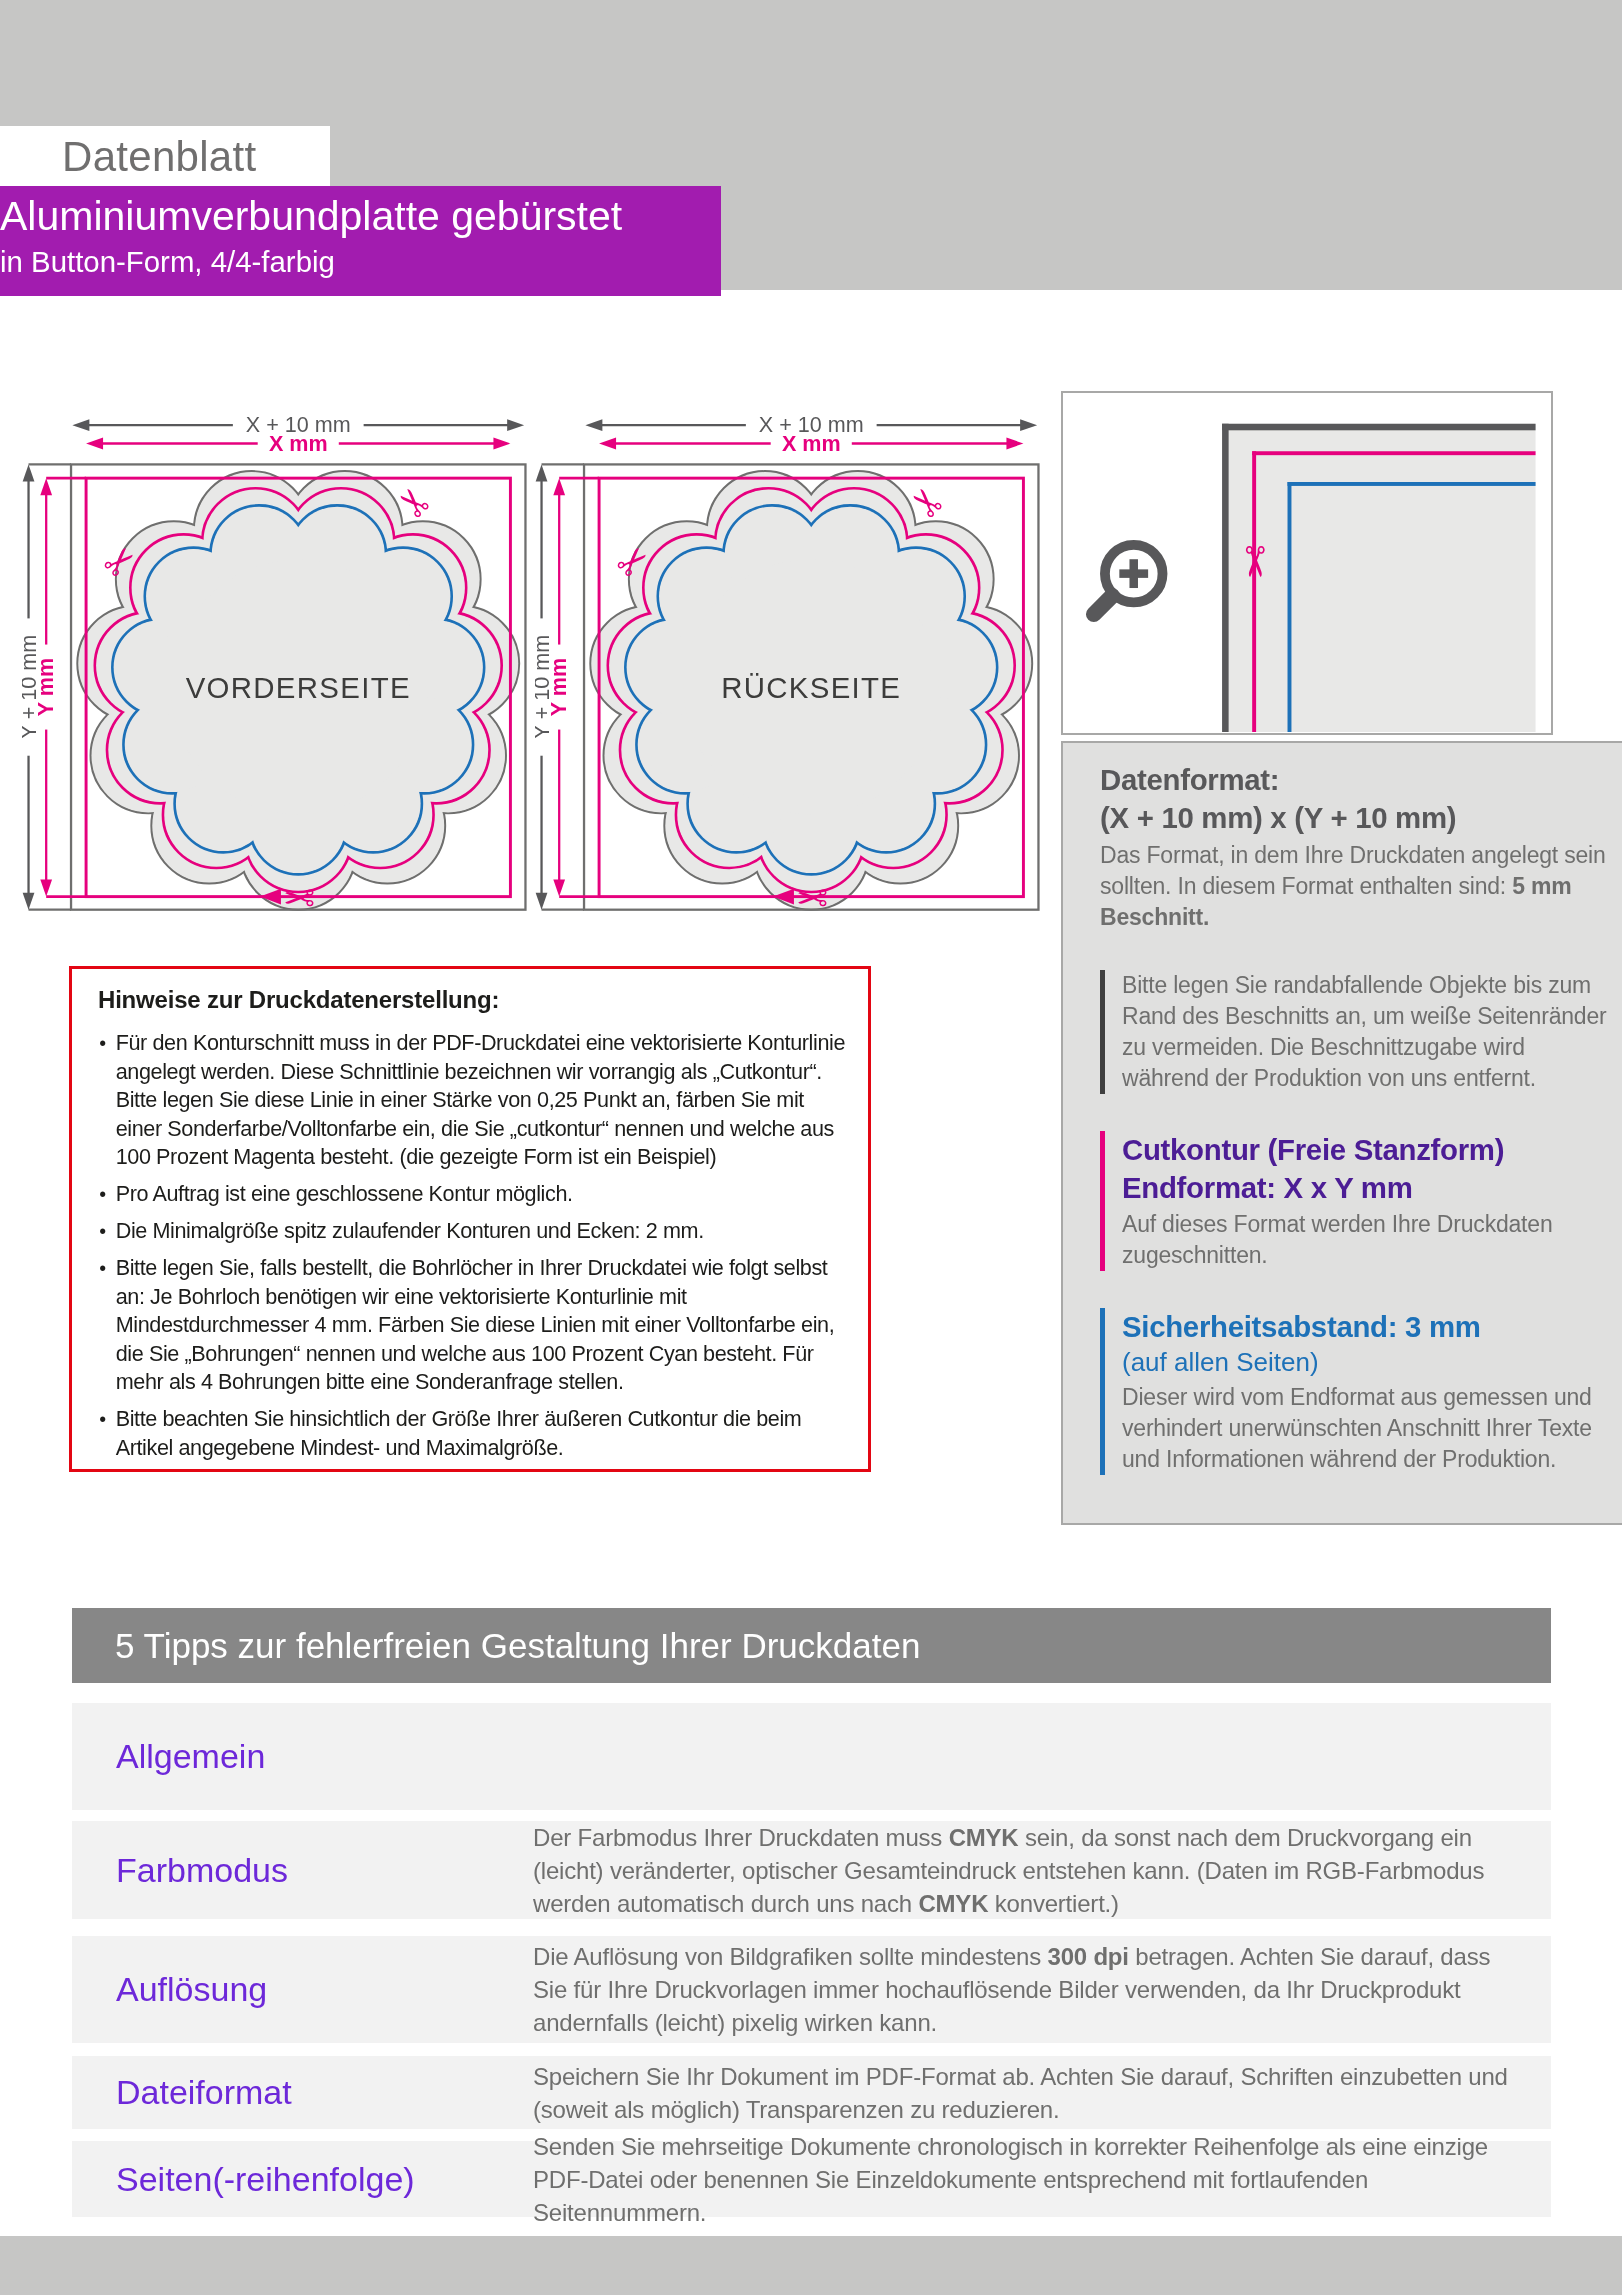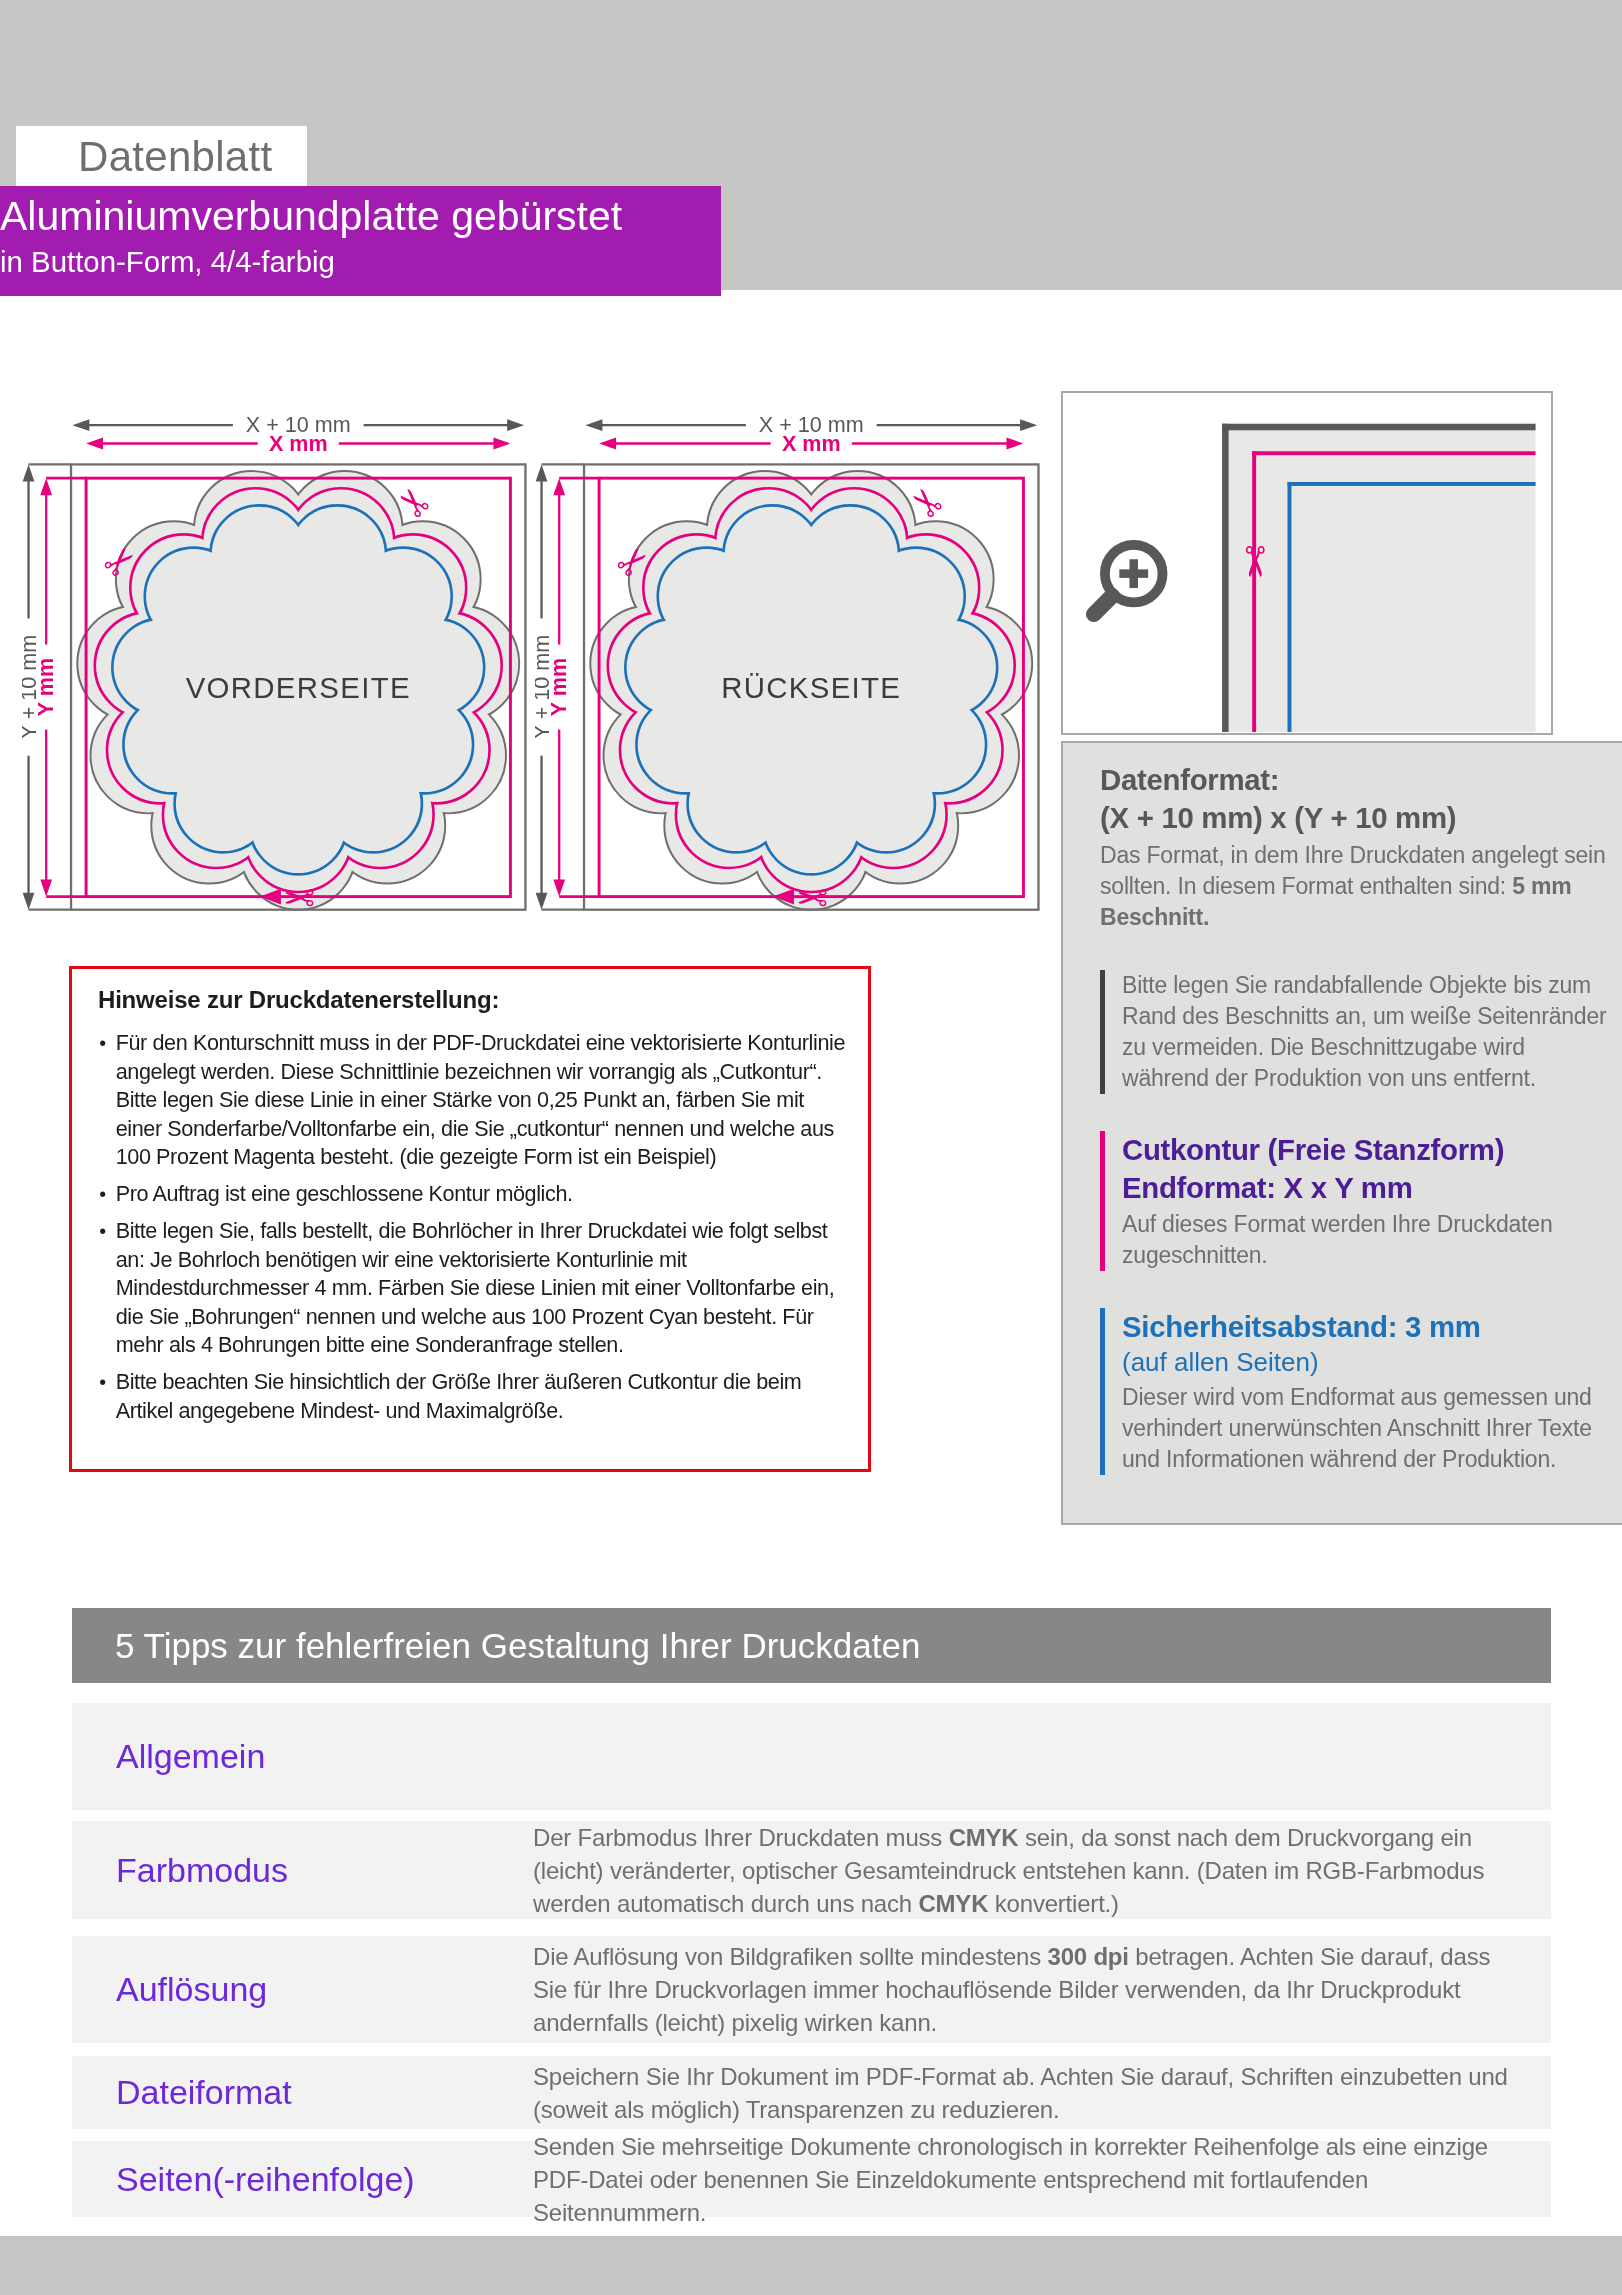--- a/index.html
+++ b/index.html
@@ -2,21 +2,21 @@
 <html style="font-size:10.5px"><head>
 <meta charset="utf-8">
 <style>
   html,body{margin:0;padding:0;background:#fff;}
   #page{position:relative;width:1623px;height:2295px;background:#ffffff;
         font-family:"Liberation Sans",sans-serif;overflow:hidden;}
   .abs{position:absolute;}
 
   
   #header-bg{left:0;top:0;width:1623px;height:290px;background:#c6c6c5;}
-  #datenblatt-box{left:16px;top:126px;width:291px;height:61px;background:#ffffff;
+  #datenblatt-box{left:0;top:126px;width:330px;height:61px;background:#ffffff;
         display:flex;align-items:center;box-sizing:border-box;padding-left:62px;}
   #datenblatt-box .lbl{font-size:42px;color:#706f6f;letter-spacing:0.3px;}
   #title-banner{left:0;top:186px;width:721px;height:110px;background:#a21caf;
         box-sizing:border-box;padding:5.2px 25px 0 0;text-align:left;color:#fff;}
   #title-banner .t1{font-size:41px;line-height:51px;}
   #title-banner .t2{font-size:29.4px;line-height:39px;}
 
   
   .diagram{width:510px;height:543px;}
   #diagram-front{left:21.6px;top:393px;}
@@ -319,20 +319,21 @@
       <div class="p-h b">Sicherheitsabstand: 3 mm</div>
       <div class="p-sub">(auf allen Seiten)</div>
       <p>Dieser wird vom Endformat aus gemessen und verhindert unerwünschten Anschnitt Ihrer Texte und Informationen während der Produktion.</p>
     </div>
   </div>
 
   <div class="abs" id="hinweise-box">
     <div class="h-title">Hinweise zur Druckdatenerstellung:</div>
     <div class="bullet">Für den Konturschnitt muss in der PDF-Druckdatei eine vektorisierte Konturlinie angelegt werden. Diese Schnittlinie bezeichnen wir vorrangig als „Cutkontur“. Bitte legen Sie diese Linie in einer Stärke von 0,25 Punkt an, färben Sie mit einer Sonderfarbe/Volltonfarbe ein, die Sie „cutkontur“ nennen und welche aus 100 Prozent Magenta besteht. (die gezeigte Form ist ein Beispiel)</div>
     <div class="bullet">Pro Auftrag ist eine geschlossene Kontur möglich.</div>
+    <div class="bullet">Die Minimalgröße spitz zulaufender Konturen und Ecken: 2 mm.</div>
     <div class="bullet">Bitte legen Sie, falls bestellt, die Bohrlöcher in Ihrer Druckdatei wie folgt selbst an: Je Bohrloch benötigen wir eine vektorisierte Konturlinie mit Mindestdurchmesser 4 mm. Färben Sie diese Linien mit einer Volltonfarbe ein, die Sie „Bohrungen“ nennen und welche aus 100 Prozent Cyan besteht. Für mehr als 4 Bohrungen bitte eine Sonderanfrage stellen.</div>
     <div class="bullet">Bitte beachten Sie hinsichtlich der Größe Ihrer äußeren Cutkontur die beim Artikel angegebene Mindest- und Maximalgröße.</div>
   </div>
 
   <div class="abs" id="tips-banner">
     <span>5 Tipps zur fehlerfreien Gestaltung Ihrer Druckdaten</span>
   </div>
 
   <div class="abs tip-row" id="tip-row-0">
     <div class="tip-label">Allgemein</div>

